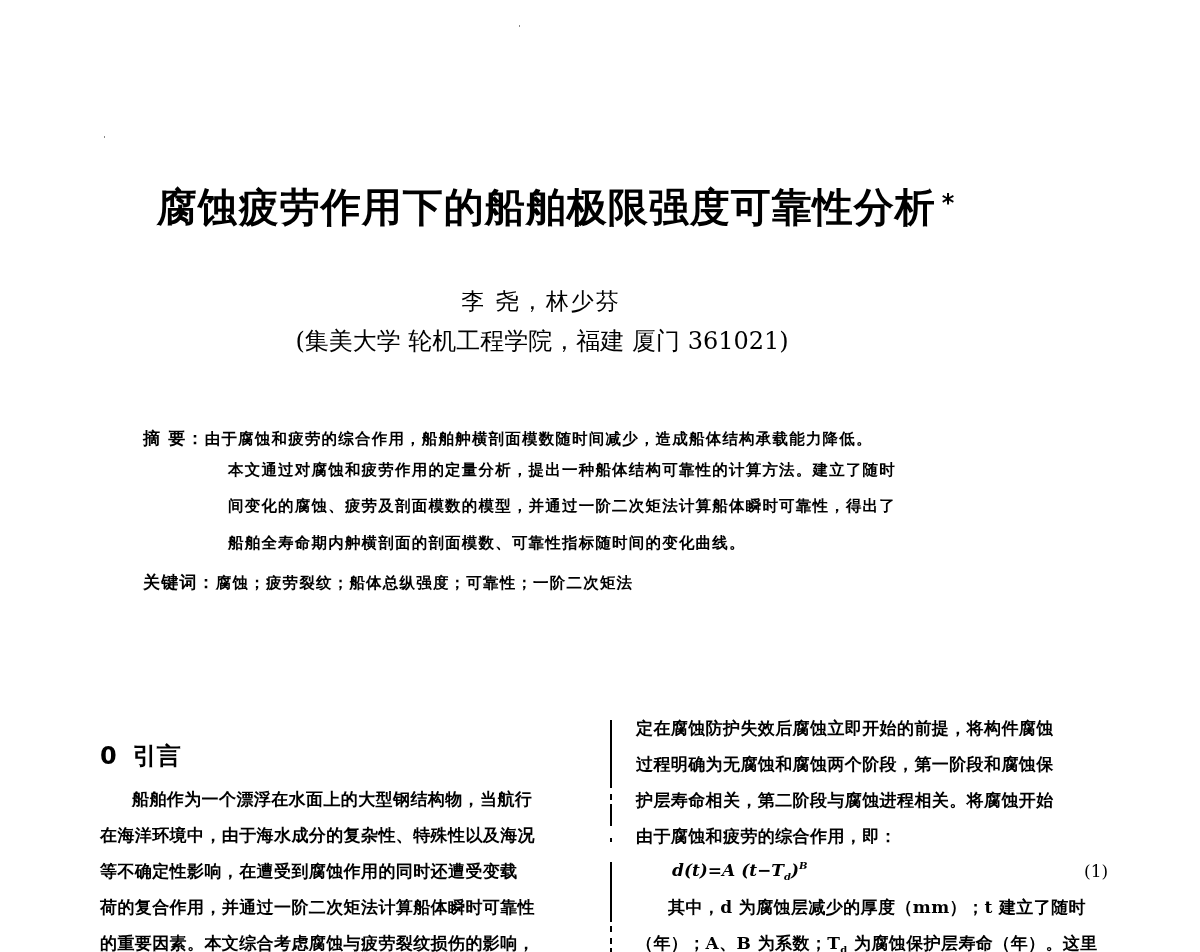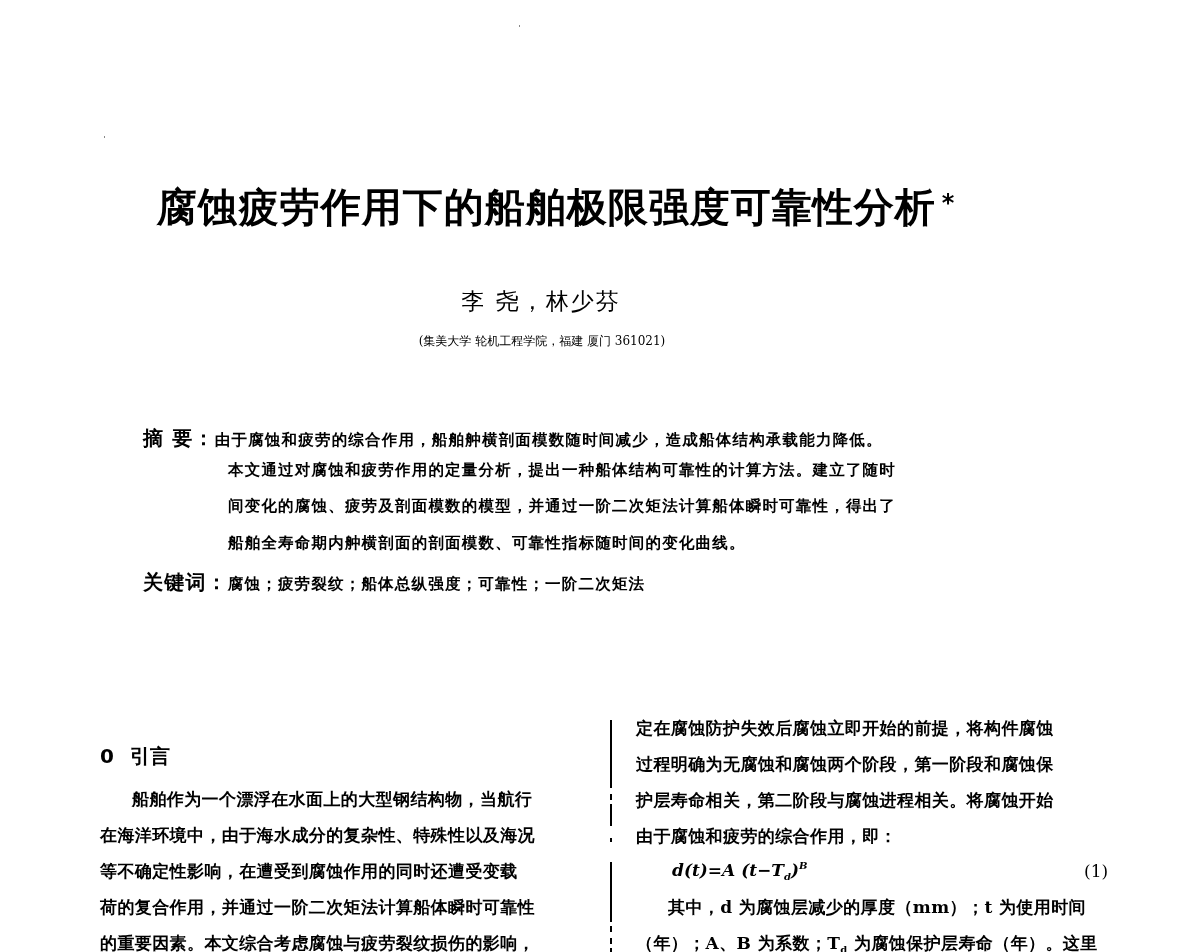--- a/index.html
+++ b/index.html
@@ -13,29 +13,29 @@
     font-family: "DejaVu Sans", sans-serif; font-weight: bold;
     font-size: 40px; letter-spacing: 1px; line-height: 50px;
   }
   .title .star { font-size: 24px; vertical-align: top; position: relative; top: -4px; margin-left: 6px; }
   .authors {
     left: 0; width: 1034px; top: 286px; text-align: center;
     font-family: "DejaVu Serif", serif; font-size: 23px; line-height: 30px; letter-spacing: 2px; margin-left: 24px;
   }
   .affil {
     left: 0; width: 1084px; top: 328px; text-align: center;
-    font-family: "DejaVu Serif", serif; font-size: 12px; line-height: 26px;
+    font-family: "DejaVu Serif", serif; font-size: 24px; line-height: 26px;
   }
   .abs-label {
-    font-family: "DejaVu Sans", sans-serif; font-weight: bold; font-size: 20px;
+    font-family: "DejaVu Sans", sans-serif; font-weight: bold; font-size: 17px;
   }
   .abstract-row { left: 143px; font-size: 15.5px; line-height: 20px; font-family: "DejaVu Serif", serif; font-weight: bold; letter-spacing: 1.2px; }
   .abstract-row .txt { font-weight: bold; }
   .col-text { font-family: "DejaVu Serif", serif; font-size: 17px; line-height: 22px; font-weight: bold; letter-spacing: 0.4px; white-space: nowrap; }
-  .section-head { left: 100px; top: 742px; font-family: "DejaVu Sans", sans-serif; font-weight: bold; font-size: 20px; line-height: 28px; }
+  .section-head { left: 100px; top: 742px; font-family: "DejaVu Sans", sans-serif; font-weight: bold; font-size: 24px; line-height: 28px; }
   .section-head .num { margin-right: 16px; }
   .divider {
     left: 610px; top: 720px; width: 0; height: 232px;
     border-left: 2px solid #000;
   }
   .divider-gap { left: 608px; width: 6px; background: #fff; }
   .formula { font-family: "DejaVu Serif", serif; font-style: italic; font-weight: bold; font-size: 17px; }
   .formula sub, .formula sup { font-size: 10px; }
   .eqnum { font-family: "DejaVu Serif", serif; font-size: 17px; }
   .dot { width: 1px; height: 2px; background: #888; }
@@ -93,16 +93,16 @@
 <div class="abs col-text" style="left:636px; top:717px;">定在腐蚀防护失效后腐蚀立即开始的前提，将构件腐蚀</div>
 <div class="abs col-text" style="left:636px; top:753px;">过程明确为无腐蚀和腐蚀两个阶段，第一阶段和腐蚀保</div>
 <div class="abs col-text" style="left:636px; top:789px;">护层寿命相关，第二阶段与腐蚀进程相关。将腐蚀开始</div>
 <div class="abs col-text" style="left:636px; top:825px;">由于腐蚀和疲劳的综合作用，即：</div>
 
 <div class="abs formula" style="left:672px; top:860px;">
   <span>d(t)=A (t−T</span><sub>d</sub><span>)</span><sup>B</sup>
 </div>
 <div class="abs eqnum" style="left:1084px; top:861px;">(1)</div>
 
-<div class="abs col-text" style="left:668px; top:896px;">其中，d 为腐蚀层减少的厚度（mm）；t 为使用时间</div>
+<div class="abs col-text" style="left:668px; top:896px;">其中，d 为腐蚀层减少的厚度（mm）；t 建立了随时</div>
 <div class="abs col-text" style="left:636px; top:932px;">
   <span>（年）；A、B 为系数；T</span><sub style="font-size:10px;">d</sub><span> 为腐蚀保护层寿命（年）。这里</span>
 </div>
 
 </body></html>

